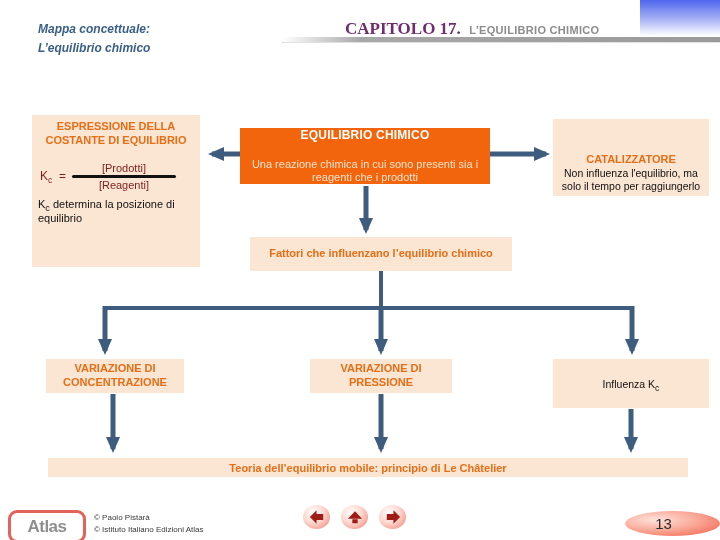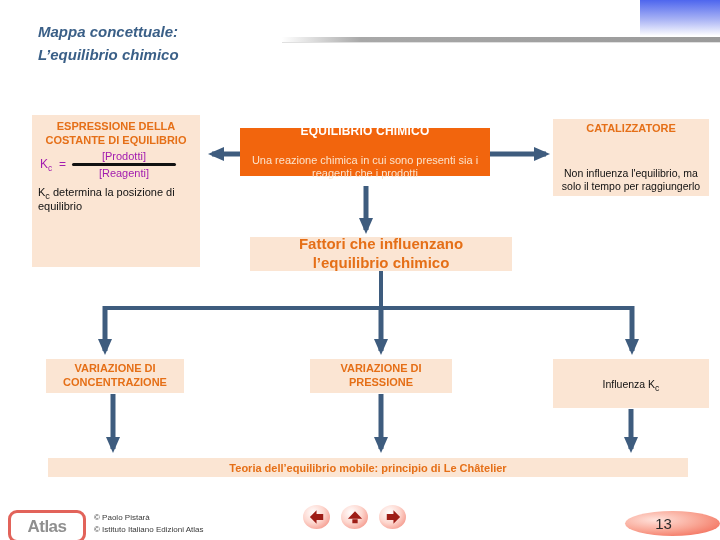--- a/index.html
+++ b/index.html
@@ -5,21 +5,21 @@
   html,body{margin:0;padding:0;background:#e8e8e8;}
   .slide{
     position:relative;width:720px;height:540px;margin:0 auto;
     background:#ffffff;overflow:hidden;
     font-family:"Liberation Sans","DejaVu Sans",sans-serif;
     -webkit-font-smoothing:antialiased;
   }
   
   .map-title{
     position:absolute;left:38px;top:20px;
-    font-size:15px;font-weight:bold;font-style:italic;
+    font-size:12px;font-weight:bold;font-style:italic;
     color:var(--title_blue,#3A5F87);line-height:1.55;
   }
   .chapter-line{position:absolute;left:345px;top:19px;white-space:nowrap;}
   .chapter-label{
     font-family:"Liberation Serif","DejaVu Serif",serif;
     font-size:17px;font-weight:bold;color:var(--chapter_plum,#6F2C6F);
   }
   .chapter-topic{
     font-size:11px;font-weight:bold;color:var(--chapter_gray,#8C8C8C);
     margin-left:4px;letter-spacing:.3px;
@@ -31,40 +31,40 @@
   .header-rule{
     position:absolute;left:282px;top:37px;width:438px;height:5px;
     background:linear-gradient(90deg,rgba(160,160,160,0) 0%,#a8a8a8 18%,#9a9a9a 100%);
     box-shadow:0 1px 0 #e0e0e0;
   }
   
   .box{position:absolute;box-sizing:border-box;background:var(--peach_box,#FBE5D3);}
   .box .h{font-weight:bold;color:var(--heading_orange,#E56F17);}
   .kc-box{left:32px;top:115px;width:168px;height:152px;padding:5px 6px;}
   .kc-box .h{font-size:11px;text-align:center;line-height:1.25;}
-  .formula{display:flex;align-items:center;margin:2px 0 4px 2px;color:#a21caf;}
+  .formula{display:flex;align-items:center;margin:14px 0 4px 2px;color:#7f1d1d;}
   .formula .lhs{font-size:12px;white-space:nowrap;}
   .formula sub{font-size:8.5px;}
   .frac{display:flex;flex-direction:column;align-items:center;margin-left:6px;font-size:11px;}
   .frac-bar{width:104px;height:3px;background:#111;border-radius:2px;margin:1px 0;}
   .kc-note{font-size:11px;color:#111;line-height:1.3;margin-top:6px;}
   .eq-box{
-    left:240px;top:128px;width:250px;height:48px;
+    left:240px;top:128px;width:250px;height:56px;
     background:var(--accent_orange,#F2650D);display:flex;flex-direction:column;
     align-items:center;justify-content:center;text-align:center;padding:2px 6px;
   }
   .eq-box .h{font-size:12px;color:#ffffff;letter-spacing:.2px;}
   .eq-box .b{font-size:11px;color:#FBE3CC;line-height:1.2;margin-top:16px;}
   .cat-box{left:553px;top:119px;width:156px;height:77px;display:flex;flex-direction:column;
-    align-items:center;justify-content:space-between;text-align:center;padding:3px 6px;}
+    align-items:center;justify-content:flex-end;text-align:center;padding:3px 6px;}
   .cat-box .h{font-size:11px;}
   .cat-box .b,.small-note{font-size:10.5px;color:#111;line-height:1.25;margin-top:2px;}
   .fattori-box{left:250px;top:237px;width:262px;height:34px;display:flex;align-items:center;
     justify-content:center;text-align:center;padding:2px 14px;}
-  .fattori-box .h{font-size:15px;line-height:1.25;}
+  .fattori-box .h{font-size:11px;line-height:1.25;}
   .var-box{display:flex;flex-direction:column;align-items:center;justify-content:center;
     text-align:center;padding:2px 4px;}
   .var-box .h{font-size:11px;line-height:1.25;}
   .var1{left:46px;top:359px;width:138px;height:34px;}
   .var2{left:310px;top:359px;width:142px;height:34px;}
   .var3{left:553px;top:359px;width:156px;height:49px;}
   .theory-bar{left:48px;top:458px;width:640px;height:19px;display:flex;align-items:center;
     justify-content:center;}
   .theory-bar .h{font-size:11px;}
   sub{line-height:0;}
@@ -98,20 +98,24 @@
 </head>
 <body>
 
 <div class="slide">
 
   <div class="map-title">
     <div>Mappa concettuale:</div>
     <div>L’equilibrio chimico</div>
   </div>
   <div class="corner-bar"></div>
+  <div class="chapter-line">
+    <span class="chapter-label">CAPITOLO 17.</span>
+    <span class="chapter-topic">L’EQUILIBRIO CHIMICO</span>
+  </div>
   <div class="header-rule"></div>
 
   <svg class="connector-svg" width="720" height="540" viewBox="0 0 720 540">
     <defs>
       <marker id="ah" markerUnits="userSpaceOnUse" markerWidth="16" markerHeight="14" refX="12" refY="7" orient="auto">
         <path class="head" d="M0,0 L16,7 L0,14 Z"></path>
       </marker>
     </defs>
     <line x1="240" y1="154" x2="212" y2="154" stroke-width="5" marker-end="url(#ah)"></line>
     <line x1="490" y1="154" x2="546" y2="154" stroke-width="5" marker-end="url(#ah)"></line>

